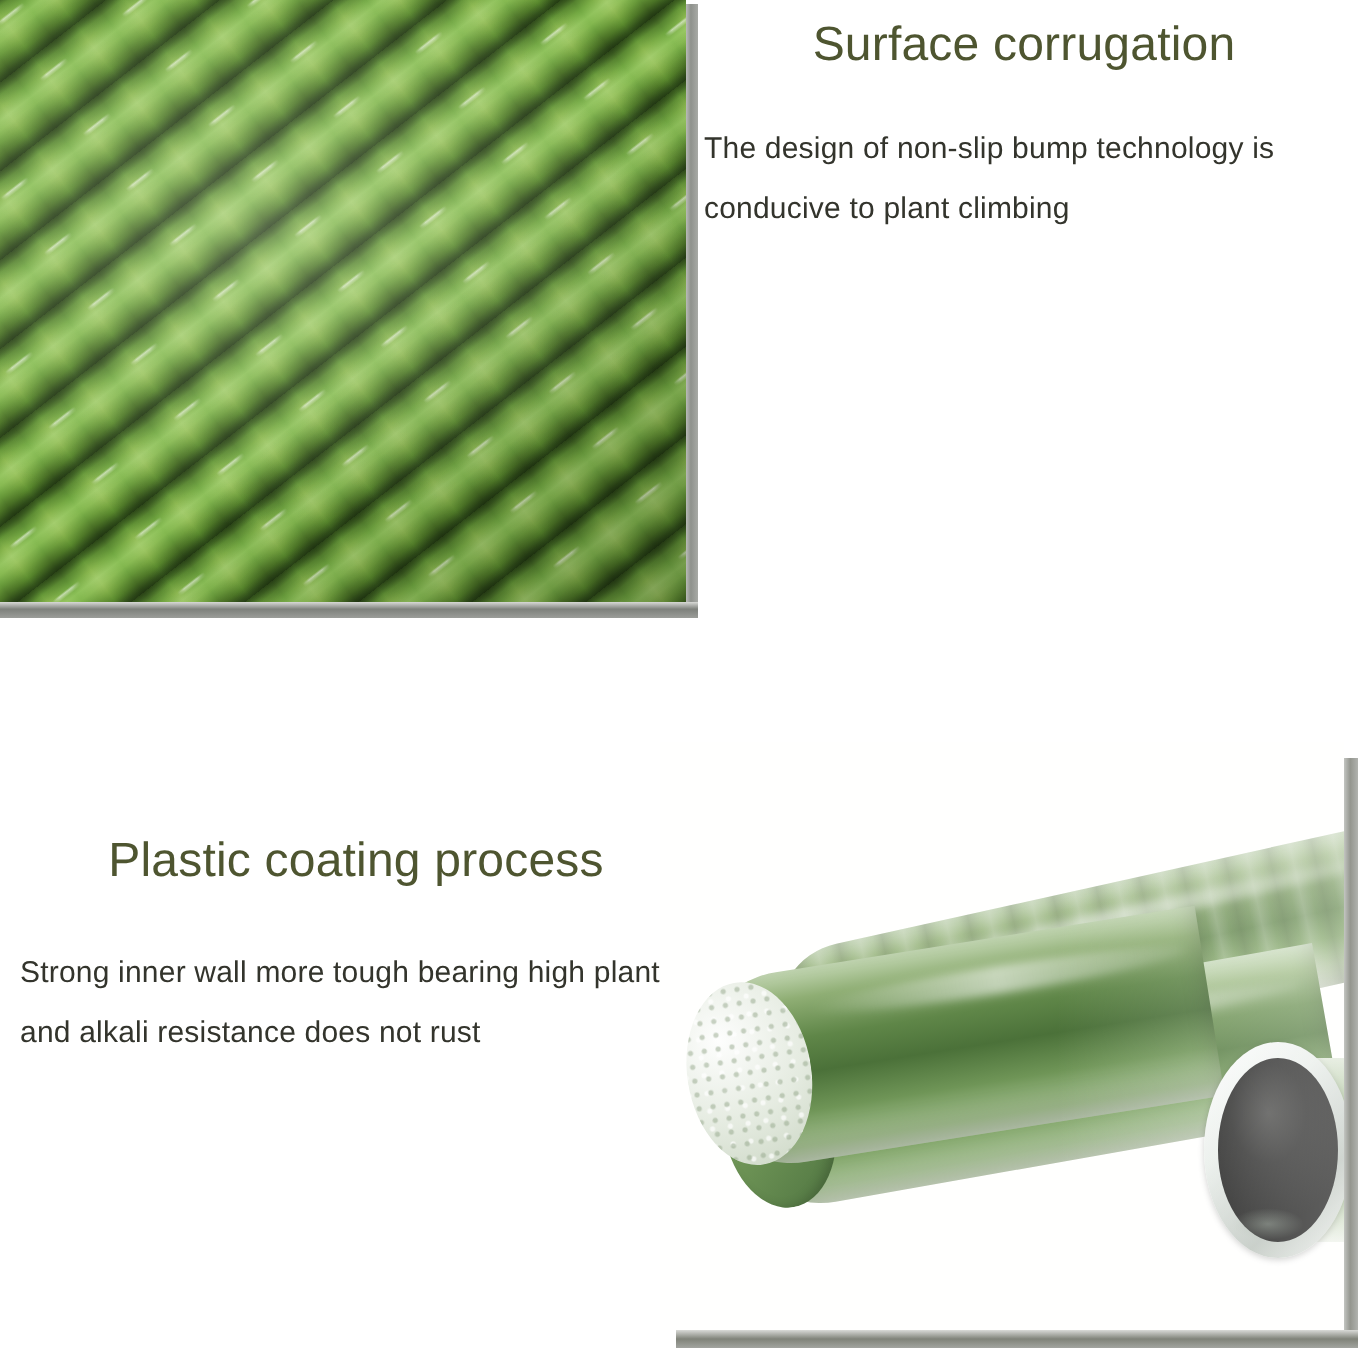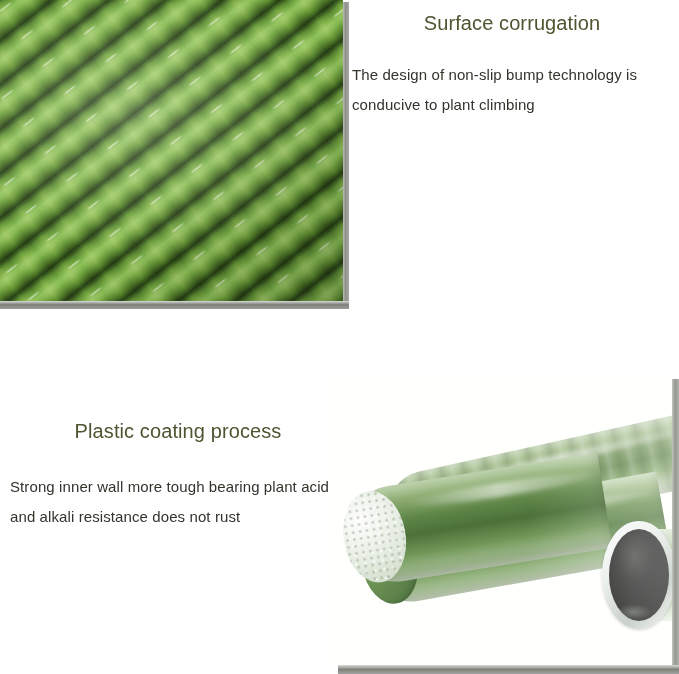--- a/index.html
+++ b/index.html
@@ -360,21 +360,21 @@
   }
   #text-coating {
     position: absolute;
     left: 10px;
     top: 378px;
     width: 336px;
   }
 
   .block-title {
     color: #4e5530;
-    font-size: 20px;
+    font-size: 24px;
     font-weight: 400;
     line-height: 30px;
     letter-spacing: 0.1px;
     margin: 0;
   }
   #text-corrugation .block-title {
     text-align: center;
   }
   #text-coating .block-title {
     text-align: center;
@@ -410,21 +410,21 @@
   <div class="edge-bottom"></div>
 </div>
 
 <div id="text-corrugation">
   <h2 class="block-title">Surface corrugation</h2>
   <p class="block-body">The design of non-slip bump technology is conducive to plant climbing</p>
 </div>
 
 <div id="text-coating">
   <h2 class="block-title">Plastic coating process</h2>
-  <p class="block-body">Strong inner wall more tough bearing plant acid and alkali resistance does not rust</p>
+  <p class="block-body">Strong inner wall more tough bearing high plant and alkali resistance does not rust</p>
 </div>
 
 <div class="photo" id="photo-coating">
   <div class="photo-inner">
 
     <div class="tube tube-back">
       <div class="bumps"></div>
       <div class="spec"></div>
     </div>
 

